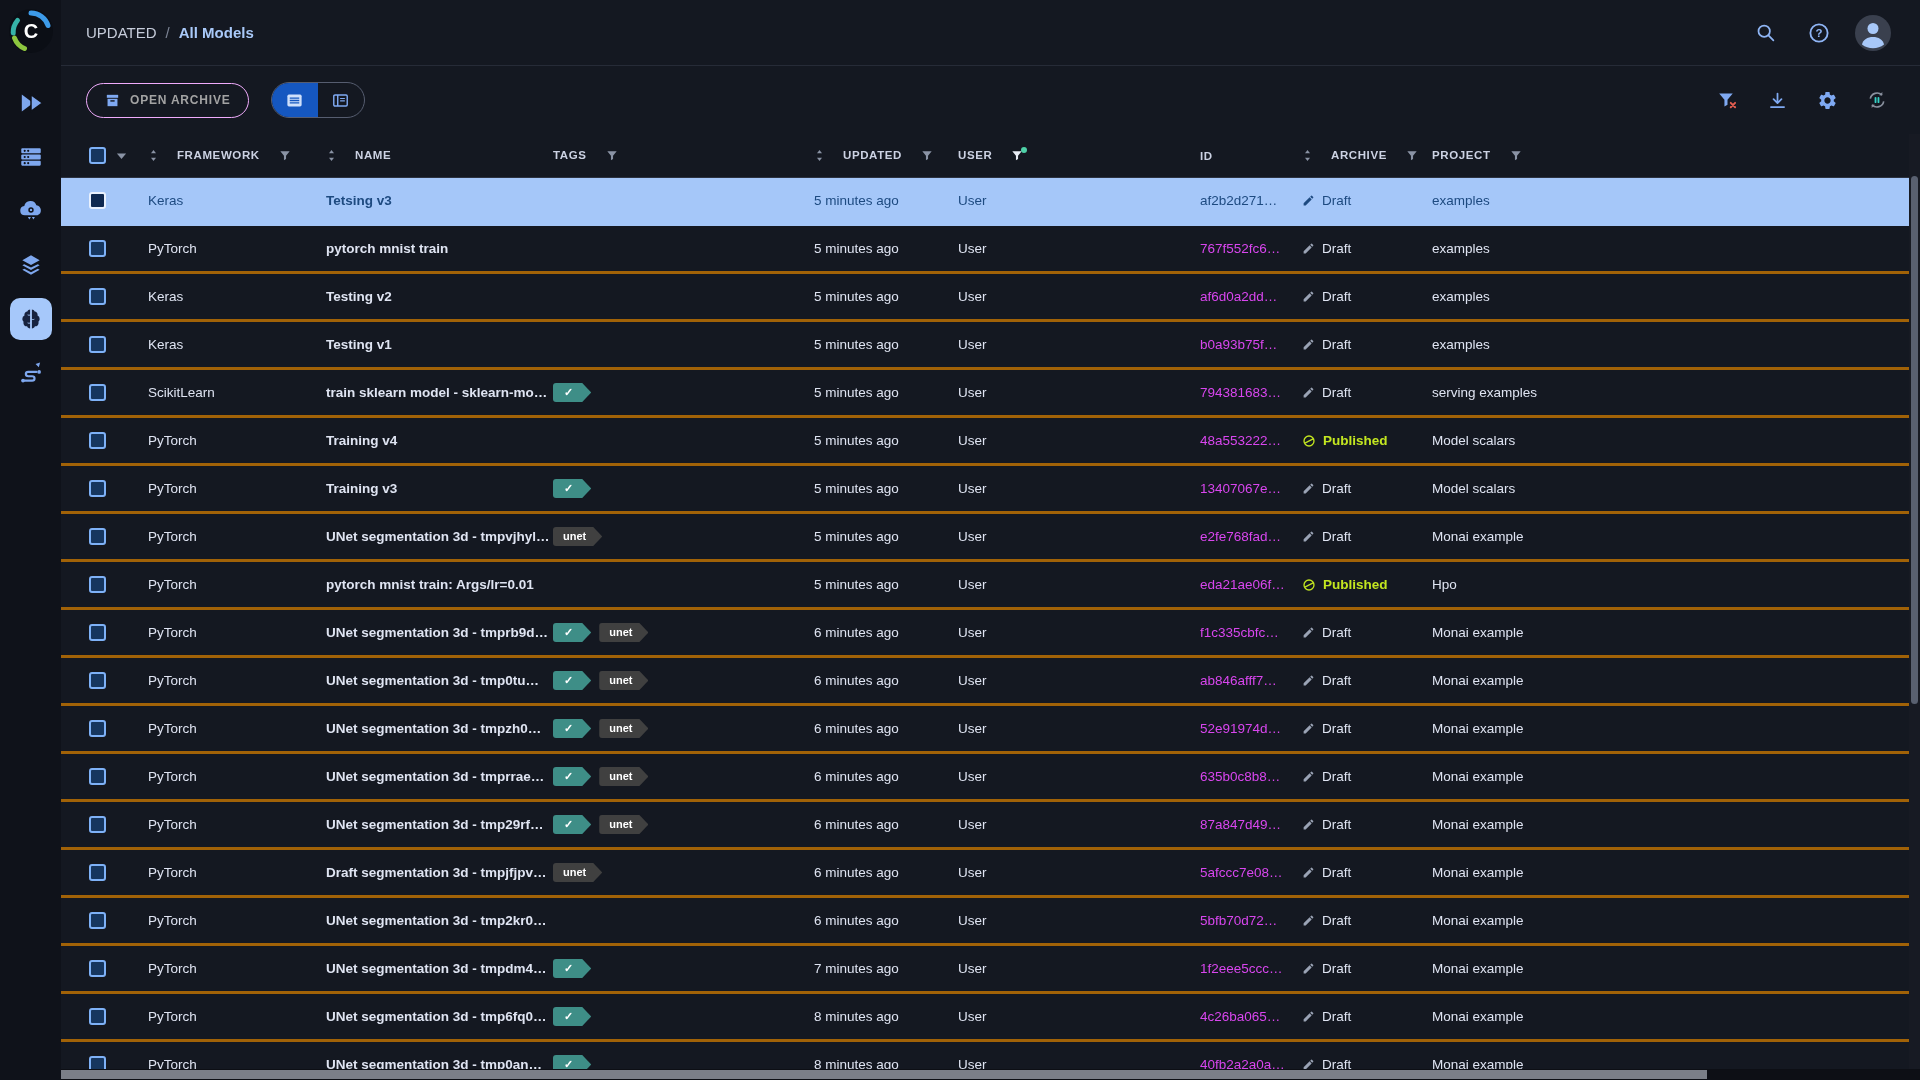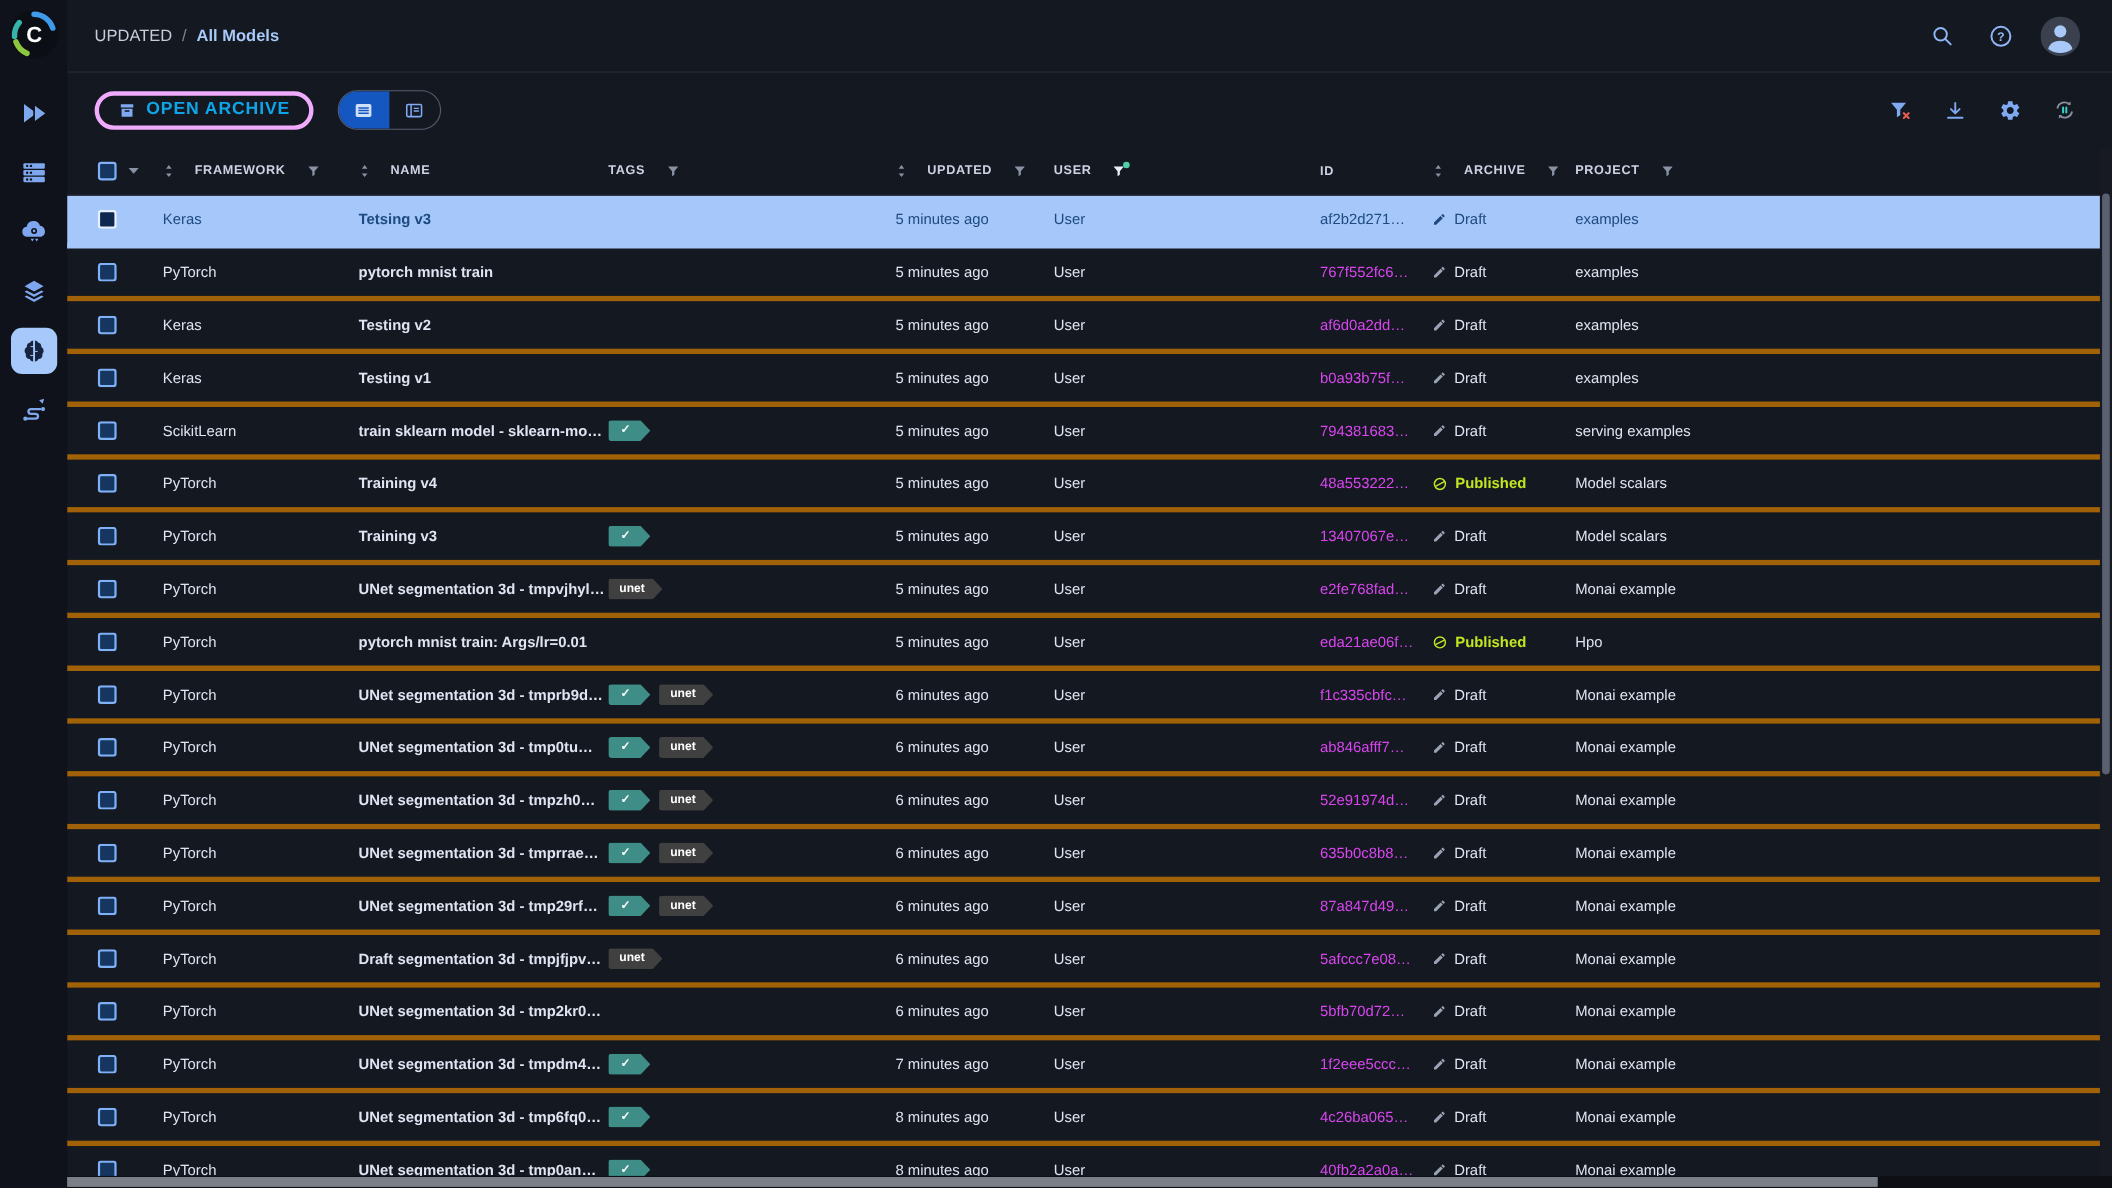--- a/index.html
+++ b/index.html
@@ -26,40 +26,40 @@
   .bc-sep { color:#7d8596; }
   .tabs { position:absolute; left:50%; transform:translateX(-50%); display:flex; gap:46px; height:100%; align-items:center; }
   .tab { background:none; border:none; color:#8a93a5; font-size:13px; font-weight:bold; letter-spacing:1px; padding:7px 2px; cursor:pointer; position:relative; font-family:inherit; }
   .tab.active { color:#a9c9f9; }
   .tab.active::after { content:''; position:absolute; left:0; right:0; bottom:-7px; height:2px; background:#7fa9f2; }
   .topbar-actions { margin-left:auto; display:flex; align-items:center; gap:16px; }
   .icon-btn { width:38px; height:38px; display:flex; align-items:center; justify-content:center; cursor:pointer; }
 
   
   .toolbar { height:68px; flex-shrink:0; display:flex; align-items:center; padding:0 28px 0 25px; }
-  .btn-archive { display:flex; align-items:center; gap:9px; border:4px solid #f0abfc; border-radius:18px; padding:0 17px; height:35px; background:transparent; color:#0ea5e9; font-weight:bold; font-size:16px; letter-spacing:.8px; cursor:pointer; font-family:inherit; }
+  .btn-archive { display:flex; align-items:center; gap:9px; border:1px solid #f0abfc; border-radius:18px; padding:0 17px; height:35px; background:transparent; color:#a3a3a3; font-weight:bold; font-size:12px; letter-spacing:.8px; cursor:pointer; font-family:inherit; }
   .view-toggle { margin-left:22px; display:flex; border:1px solid #565d70; border-radius:18px; overflow:hidden; height:36px; }
   .view-btn { width:46px; border:none; background:transparent; display:flex; align-items:center; justify-content:center; cursor:pointer; }
   .view-btn.active { background:#1557c0; }
   .toolbar-actions { margin-left:auto; display:flex; align-items:center; gap:20px; }
   .toolbar-actions .icon-btn { width:30px; height:30px; }
 
   
   .table { flex:1; display:flex; flex-direction:column; position:relative; overflow:hidden; min-height:0; }
   .grid-cols { display:grid; grid-template-columns:87px 178px 227px 261px 144px 242px 102px 130px minmax(0,1fr); }
   .thead { height:44px; flex-shrink:0; align-items:center; border-bottom:1px solid #2c3240; font-size:11.5px; font-weight:bold; color:#ccd2e3; letter-spacing:.6px; }
   .th { display:flex; align-items:flex-start; gap:18px; min-width:0; cursor:pointer; }
   .th.cell-check { gap:10px; }
   .sort { display:flex; }
   .filter-wrap { display:flex; position:relative; }
   .filter-wrap.active path { fill:#e9edf6; }
   .filter-dot { position:absolute; top:-2px; right:-3px; width:6px; height:6px; border-radius:50%; background:#4ed0a7; }
 
   .tbody { flex:1; overflow:hidden; min-height:0; }
-  .row { height:48px; align-items:center; border-bottom:5px solid #a16207; font-size:13.5px; color:#dfe4f2; cursor:pointer; background:#141821; }
+  .row { height:48px; align-items:center; border-bottom:3px solid #a16207; font-size:13.5px; color:#dfe4f2; cursor:pointer; background:#141821; }
   .cell { padding-right:10px; white-space:nowrap; overflow:hidden; min-width:0; }
   .cell-check { padding-left:28px; display:flex; align-items:center; }
   .checkbox { width:17px; height:17px; border:2px solid #7eb1f7; border-radius:3px; background:#16365f; flex-shrink:0; cursor:pointer; }
   .checkbox.checked { background:#0e2850; border-color:#dce8fc; }
   .cell-name { font-weight:bold; }
   .id-text { color:#d946ef; }
   .cell-tags { display:flex; gap:8px; align-items:center; overflow:visible; }
   .tag { font-size:11px; font-weight:bold; color:#fff; line-height:1; padding:4px 16px 4px 10px; border-radius:3px;
          clip-path:polygon(0 0, calc(100% - 9px) 0, 100% 50%, calc(100% - 9px) 100%, 0 100%); }
   .tag-check { background:#3e8e87; padding:4px 18px 4px 11px; }

